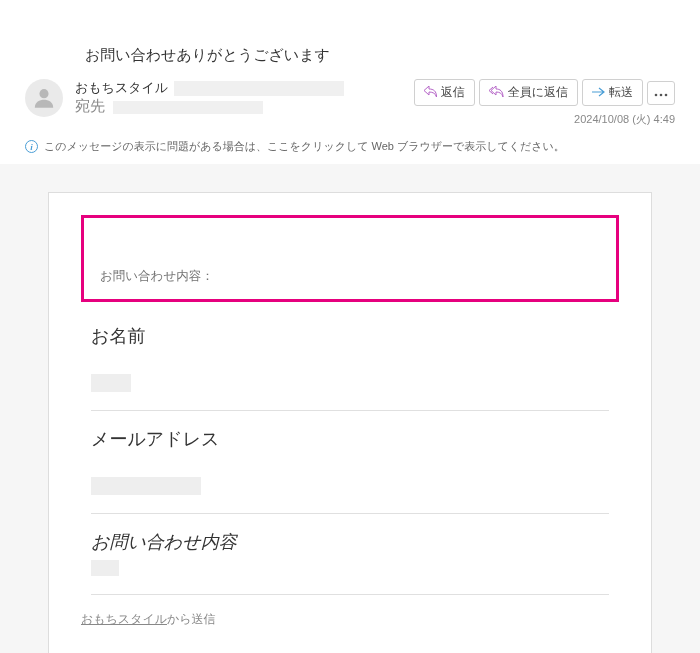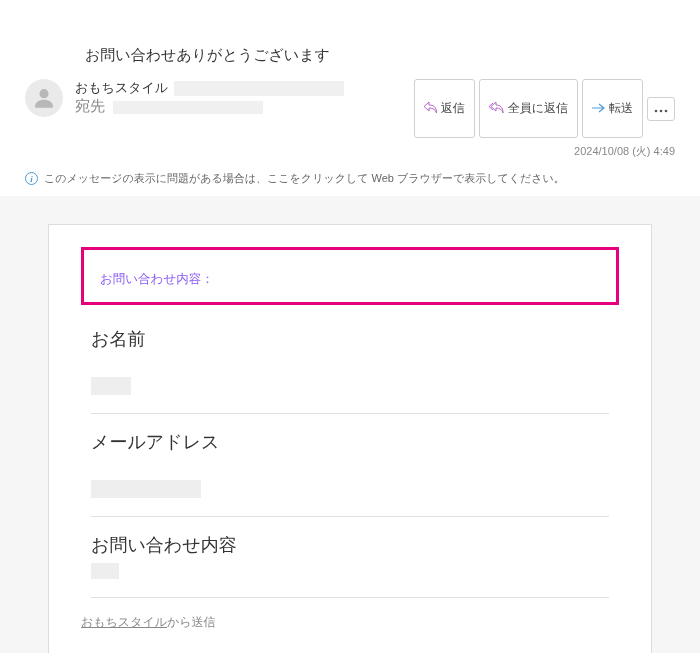--- a/index.html
+++ b/index.html
@@ -23,21 +23,21 @@
     .sender-row { display: flex; align-items: center; gap: 6px; }
     .sender-name { font-size: 13px; color: #333; }
     .sender-redact { width: 170px; height: 15px; background: #f0f0f0; }
     .to-label { font-size: 15px; color: #888; margin-top: 2px; }
     .to-redact { display:inline-block; width: 150px; height: 13px; background: #f0f0f0; vertical-align: middle; margin-left: 4px;}
     .actions { display: flex; align-items: center; gap: 4px; }
     .actions-col { display:flex; flex-direction:column; align-items:flex-end; gap:6px;}
     .action-btn {
       display: inline-flex; align-items: center; gap: 4px;
       border: 1px solid #d0d0d0; border-radius: 3px;
-      padding: 20px 9px; font-size: 12px; color: #444; background: #fff;
+      padding: 4px 9px; font-size: 12px; color: #444; background: #fff;
       cursor: pointer;
     }
     .action-btn.icon-only { padding: 4px 6px; }
     .reply-arrow { color: #b565c7; }
     .reply-all-arrow { color: #b565c7; }
     .forward-arrow { color: #4a9ed6; }
     .timestamp { font-size: 11px; color: #888; }
     .notice-bar {
       display: flex; align-items: center; gap: 6px;
       padding: 4px 25px 10px 25px; font-size: 11px; color: #666;
@@ -54,23 +54,23 @@
     }
     .email-card {
       background: #fff; border: 1px solid #ddd;
       padding: 22px 32px 30px 32px;
     }
     .highlight-box {
       border: 3px solid #e6007e; padding: 18px 16px 14px 16px;
       margin-bottom: 22px;
     }
     .highlight-text { font-size: 12.5px; color: #333; line-height: 1.8; }
-    .highlight-sub { font-size: 12.5px; color: #8b5cf6; margin-top: 3px; }
+    .highlight-sub { font-size: 12.5px; color: #737373; margin-top: 32px; }
     .field-block { margin: 0 10px 16px 10px; border-bottom: 1px solid #e0e0e0; padding-bottom: 18px; }
-    .field-block.last { border-bottom: 1px solid #e0e0e0; }
+    .field-block.last { border-bottom: 1px solid #e0e0e0; font-style: italic; }
     .field-label { font-size: 18px; color: #333; font-weight: 500; margin-bottom: 26px; }
     .field-redact { background: #eee; }
     .r-small { width: 40px; height: 18px; }
     .r-med { width: 110px; height: 18px; }
     .r-tiny { width: 28px; height: 16px; margin-top: 6px; }
     .inquiry-label { margin-bottom: 6px; }
     .footer-line {
       text-align: left; font-size: 12px; color: #888; margin-top: 16px;
     }
     .footer-link { color: #888; text-decoration: underline; }

